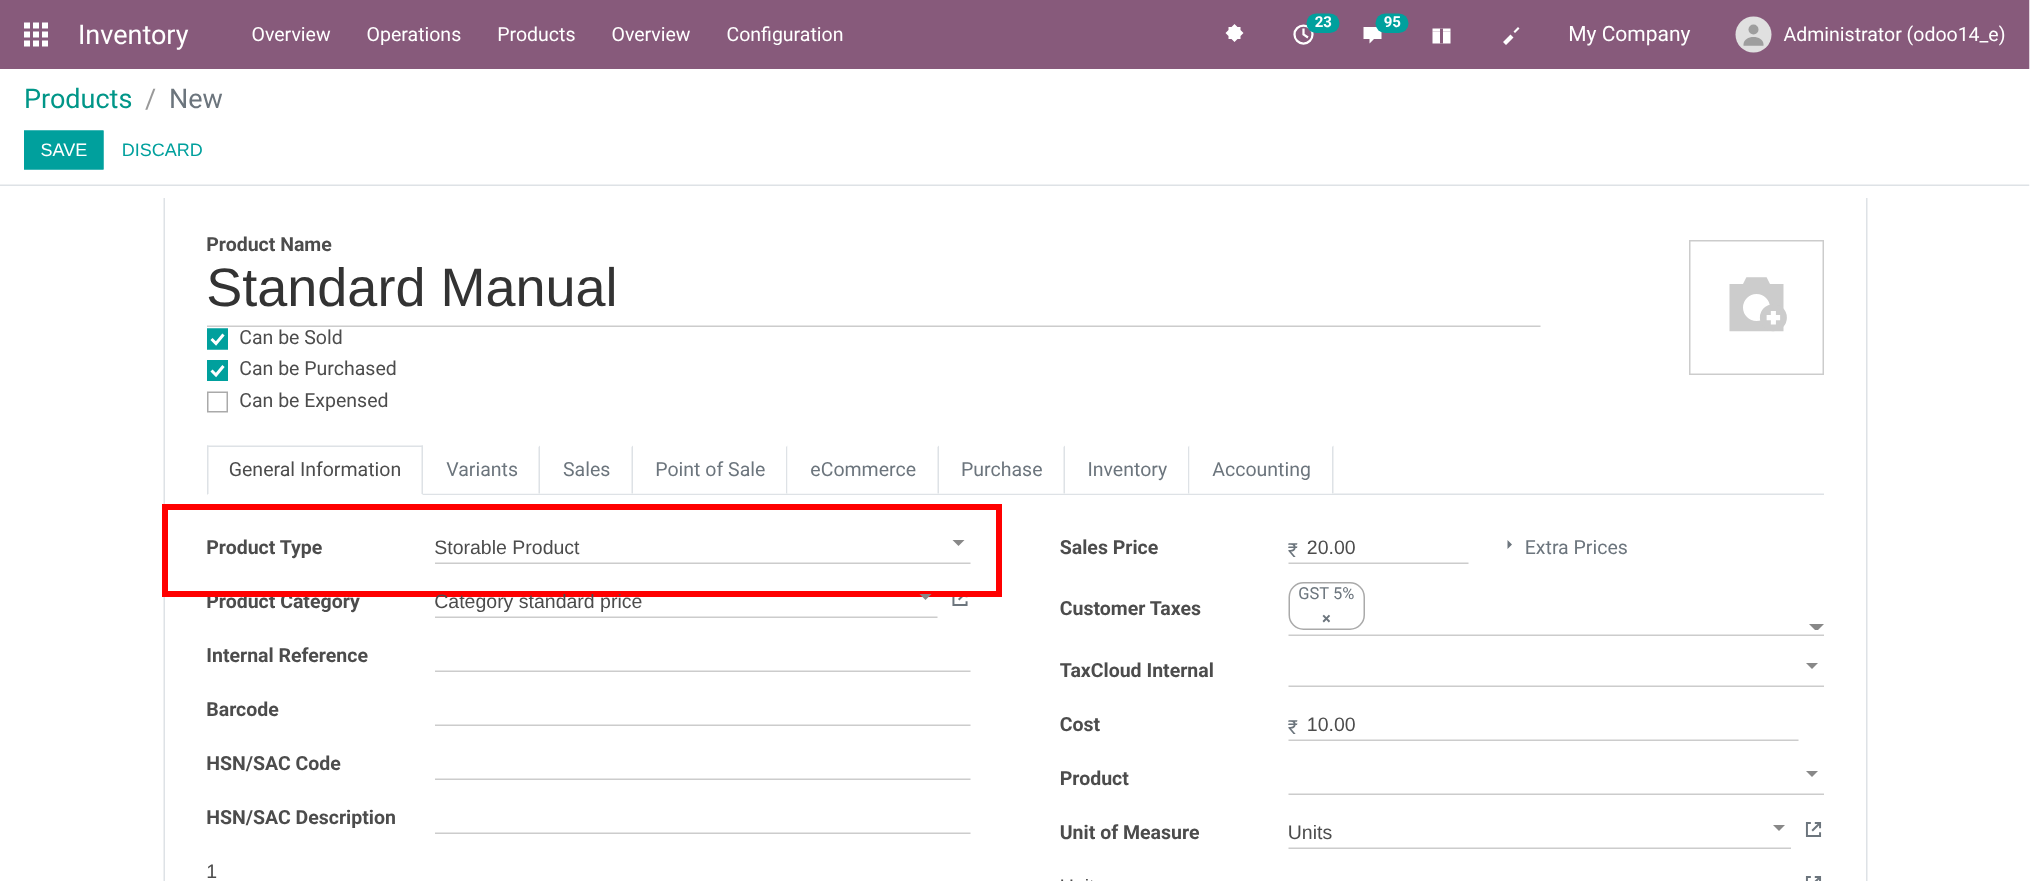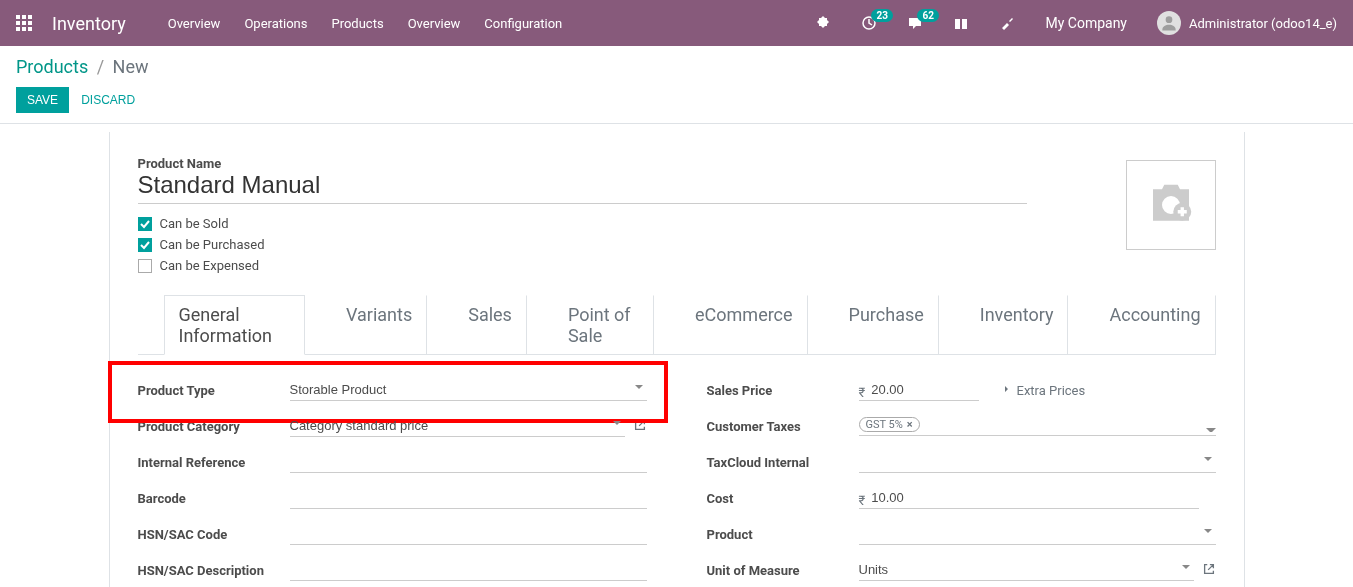--- a/index.html
+++ b/index.html
@@ -31,53 +31,53 @@
   .btn-discard { color: #00a09d; background:none; border:none; font-size: 12px; text-transform: uppercase; cursor:pointer;}
   .divider { border-bottom: 1px solid #dee2e6; }
   
   
   .form-wrap { display:flex; justify-content:center; padding: 0 16px;}
   .form-sheet { width: 1136px; border-left:1px solid #dee2e6; border-right:1px solid #dee2e6; background:#fff; padding: 24px 28px 0 28px; margin-top: 8px; position: relative;}
   
   .sheet-header { display: flex; justify-content: space-between; align-items: flex-start; }
   .name-col { flex: 1; }
   .label-name { font-weight: bold; font-size: 13px; color: #4c4c4c; display:block; margin-bottom: 0;}
-  .name-input { font-size: 24px; font-weight: 400; color: #333; border:none; border-bottom:1px solid #ccc; width: 90%; outline:none; padding-bottom: 4px; margin-bottom: 12px;}
+  .name-input { font-size: 36px; font-weight: 400; color: #333; border:none; border-bottom:1px solid #ccc; width: 90%; outline:none; padding-bottom: 4px; margin-bottom: 0;}
   
   .image-box { width: 90px; height: 90px; border:1px solid #ccc; display:flex; align-items:center; justify-content:center; cursor:pointer; margin-top: 4px;}
   .image-box svg { fill: #ccc; width: 54px; height: 54px; }
   
   .check-row { display:flex; align-items:center; gap: 8px; margin-bottom: 6px;}
   .check-box { width: 14px; height: 14px; border: 1px solid #00a09d; background: #00a09d; display:flex; align-items:center; justify-content:center; cursor:pointer;}
   .check-box.unchecked { background: #fff; border-color: #aaa;}
   .check-box svg { width:10px; height:10px; fill:#fff; stroke:#fff;}
   .check-label { font-size: 13px; color: #4c4c4c;}
   
   
   .tabs { display:flex; border-bottom:1px solid #dee2e6; margin-top: 16px; }
-  .tab { padding: 8px 14px; font-size: 18px; color: #6c757d; border:1px solid transparent; border-bottom:none; cursor:pointer; background:#fff;margin-left:26px;}
+  .tab { padding: 8px 14px; font-size: 13px; color: #6c757d; border:1px solid transparent; border-bottom:none; cursor:pointer; background:#fff;}
   .tab.active { border:1px solid #dee2e6; border-bottom:1px solid #fff; color:#4c4c4c; margin-bottom:-1px; background:#fff;}
   .tab:not(.active) { border-right:1px solid #dee2e6; }
   
   
   .fields-pane { display:flex; gap: 60px; padding-top: 22px; position: relative;}
   .col { flex:1; }
   .field-row { display:flex; align-items:center; margin-bottom: 10px; min-height: 26px;}
   .field-label { width: 152px; font-weight: bold; font-size: 13px; color:#4c4c4c; }
   .field-control { flex:1; position:relative; display:flex; align-items:flex-end; gap:6px;}
   .sel, .txt { width: 100%; border:none; border-bottom:1px solid #ccc; padding: 3px 0; font-size:13px; color:#4c4c4c; outline:none; background:transparent;}
   .sel { appearance:none;}
   .caret { position:absolute; right:4px; top:6px; pointer-events:none;}
   .caret::after { content:''; border-left:4px solid transparent; border-right:4px solid transparent; border-top:4px solid #888; display:block;}
   .caret-right { position:relative; width:10px; text-align:center;}
   .caret-right::after { content:''; border-left:4px solid transparent; border-right:4px solid transparent; border-top:4px solid #888; display:block;}
   .ext-link { width:14px; cursor:pointer; color:#6c757d;}
   .ext-link svg { width:14px; height:14px; fill:none; stroke:#6c757d; stroke-width:1.5;}
   
-  .tax-tag { display:inline-flex; align-items:center; border:1px solid #aaa; border-radius:10px; padding: 0 6px; font-size:11px; color:#6c757d; gap:4px;}
+  .tax-tag { display:inline-flex; align-items:center; border:1px solid #aaa; border-radius:10px; padding: 0 6px; font-size:11px; color:#6c757d; gap:4px;flex-direction:column;}
   .tax-tag .x { font-weight:bold; cursor:pointer;}
   
   .extra-prices { display:flex; align-items:center; gap:6px; color:#6c757d; cursor:pointer; margin-left: 20px; white-space:nowrap;}
   .arrow-right svg { width:12px; height:12px; fill:#6c757d;}
   
   
   .highlight-overlay { position:absolute; border: 4px solid #ff0000; pointer-events:none; }
   .currency-prefix { color:#6c757d; font-size:13px;}
 </style>
 </head>
@@ -113,21 +113,21 @@
       <svg viewBox="0 0 16 16">
           <circle cx="8" cy="8" r="6" fill="none" stroke="#fff" stroke-width="1.5"></circle>
           <path d="M8 4v4l3 2" stroke="#fff" stroke-width="1.5" fill="none"></path>
         </svg>
       <span class="badge">23</span>
     </div>
     <div class="nav-icon">
       <svg viewBox="0 0 16 16">
           <path d="M2 3h12v8H9l-3 3v-3H2z"></path>
         </svg>
-      <span class="badge">62</span>
+      <span class="badge">95</span>
     </div>
     <div class="nav-icon">
       <svg viewBox="0 0 16 16">
           <rect x="2" y="6" width="12" height="8"></rect>
           <rect x="2" y="4" width="12" height="2"></rect>
           <rect x="7" y="4" width="2" height="10" fill="#875a7b"></rect>
         </svg>
     </div>
     <div class="nav-icon">
       <svg viewBox="0 0 16 16">

